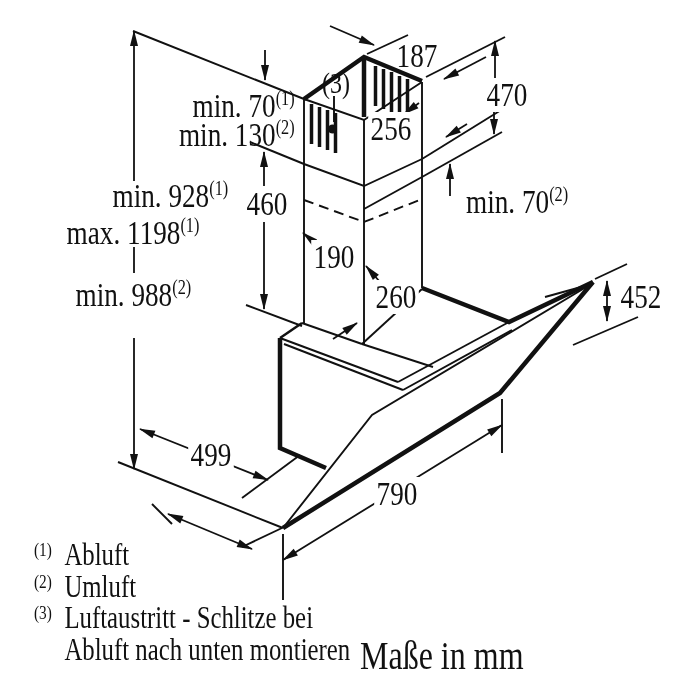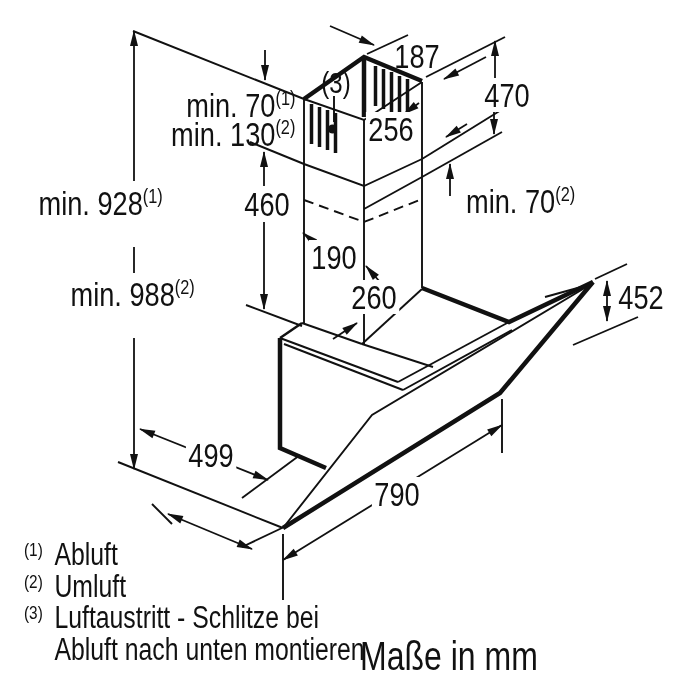--- a/index.html
+++ b/index.html
@@ -1,30 +1,30 @@
 <!DOCTYPE html>
 <html><head>
 <meta charset="utf-8">
 <style>
   html,body{margin:0;padding:0;background:#fff;}
   .stage{position:relative;width:700px;height:700px;background:#fff;overflow:hidden;
-         font-family:Liberation Sans, sans-serif;color:#111;}
+         font-family:Liberation Serif, serif;color:#111;}
   .stage svg{position:absolute;left:0;top:0;}
   .lbl{position:absolute;transform:translate(-50%,-50%);white-space:nowrap;
        font-size:34px;line-height:1;}
   .lbl .t{display:inline-block;transform:scaleX(0.8);}
   .lbl.bg .t{background:#fff;padding:0 3px;}
   .blk{position:absolute;white-space:nowrap;font-size:34px;line-height:1;}
   .blk .t{display:inline-block;transform:scaleX(0.8);}
   .blk.ralign{text-align:right;}
   .blk.ralign .t{transform-origin:100% 50%;}
   .blk.lalign .t{transform-origin:0 50%;}
   sup{font-size:0.6em;}
   .m3{font-size:30px;}
-  .fn{position:absolute;left:24px;font-size:31px;line-height:1;white-space:nowrap;}
+  .fn{position:absolute;left:34px;font-size:31px;line-height:1;white-space:nowrap;}
   .fn .t{display:inline-block;transform:scaleX(0.8);transform-origin:0 50%;}
   .fn .fsup{display:inline-block;width:38px;font-size:0.62em;vertical-align:9px;}
   .units{position:absolute;font-size:40px;line-height:1;white-space:nowrap;}
   .units .t{display:inline-block;transform:scaleX(0.8);transform-origin:0 50%;}
 </style>
 </head>
 <body>
 
 <div class="stage">
 
@@ -130,39 +130,42 @@
     <line x1="419" y1="103" x2="404" y2="114" marker-end="url(#ae)"></line>
     <line x1="467" y1="124" x2="446" y2="137" marker-end="url(#ae)"></line>
   </g>
 </svg>
 
 <div class="lbl" style="left:417px;top:56px"><span class="t">187</span></div>
 <div class="lbl bg" style="left:507px;top:95px"><span class="t">470</span></div>
 <div class="lbl bg" style="left:391px;top:129px"><span class="t">256</span></div>
 <div class="lbl bg" style="left:267px;top:204px"><span class="t">460</span></div>
 <div class="lbl bg" style="left:334px;top:257px"><span class="t">190</span></div>
-<div class="lbl bg" style="left:374px;top:297px"><span class="t">260</span></div>
+<div class="lbl bg" style="left:396px;top:297px"><span class="t">260</span></div>
 <div class="lbl" style="left:641px;top:297px"><span class="t">452</span></div>
 <div class="lbl bg" style="left:211px;top:455px"><span class="t">499</span></div>
 <div class="lbl bg" style="left:397px;top:494px"><span class="t">790</span></div>
 <div class="lbl m3" style="left:336px;top:83px"><span class="t">(3)</span></div>
 
 <div class="blk ralign" style="left:95px;top:88px;width:200px">
   <span class="t"><span>min. 70</span><sup>(1)</sup></span>
 </div>
 <div class="blk ralign" style="left:95px;top:117px;width:200px">
   <span class="t"><span>min. 130</span><sup>(2)</sup></span>
 </div>
 
 <div class="blk lalign" style="left:466px;top:184px">
   <span class="t"><span>min. 70</span><sup>(2)</sup></span>
 </div>
 
-<div class="blk" style="left:23px;top:186px;width:220px;text-align:left">
+<div class="blk" style="left:23px;top:178px;width:220px;text-align:right">
   <span class="t"><span>min. 928</span><sup>(1)</sup></span>
+</div>
+<div class="blk" style="left:23px;top:215px;width:220px;text-align:center">
+  <span class="t"><span>max. 1198</span><sup>(1)</sup></span>
 </div>
 <div class="blk" style="left:23px;top:277px;width:220px;text-align:center">
   <span class="t"><span>min. 988</span><sup>(2)</sup></span>
 </div>
 
 <div class="fn" style="top:539px">
   <span class="t"><sup class="fsup">(1)</sup><span>Abluft</span></span>
 </div>
 <div class="fn" style="top:571px">
   <span class="t"><sup class="fsup">(2)</sup><span>Umluft</span></span>

